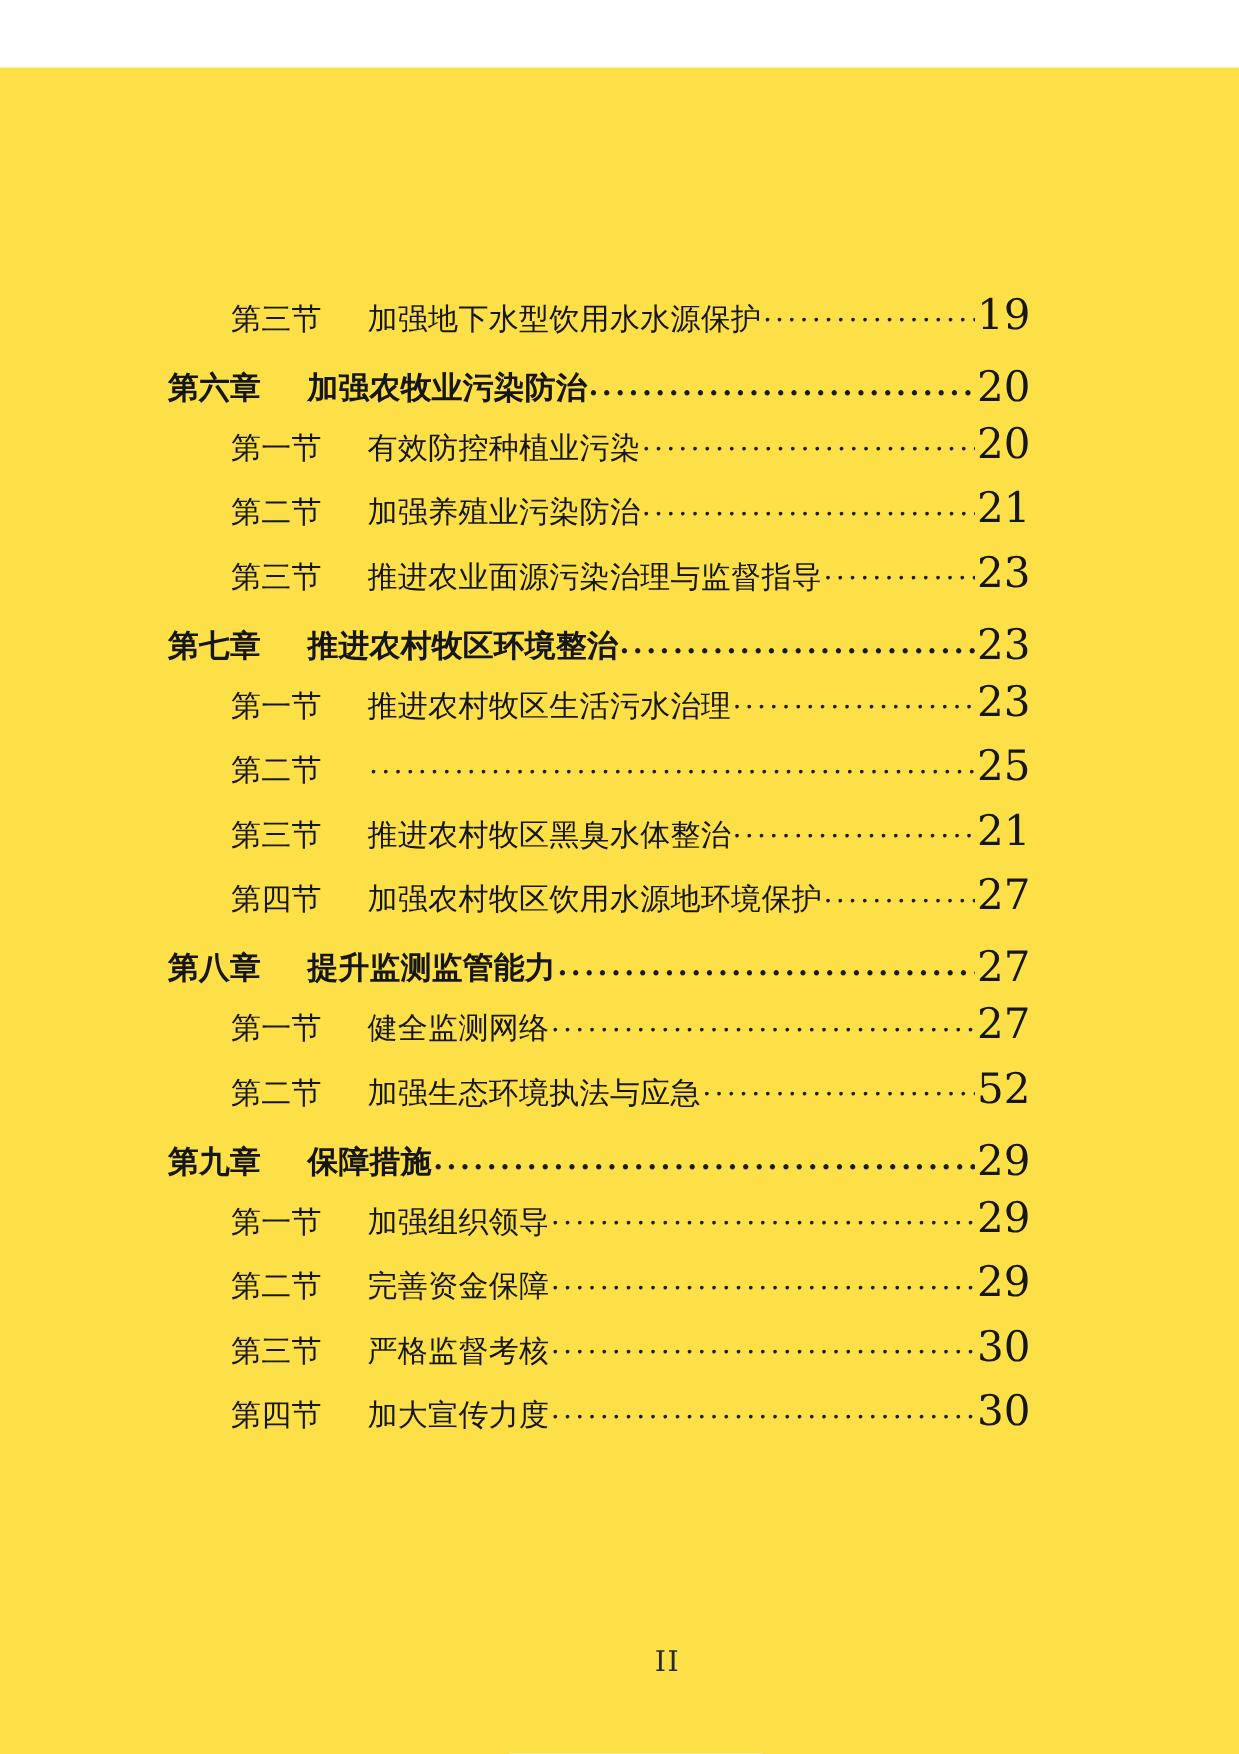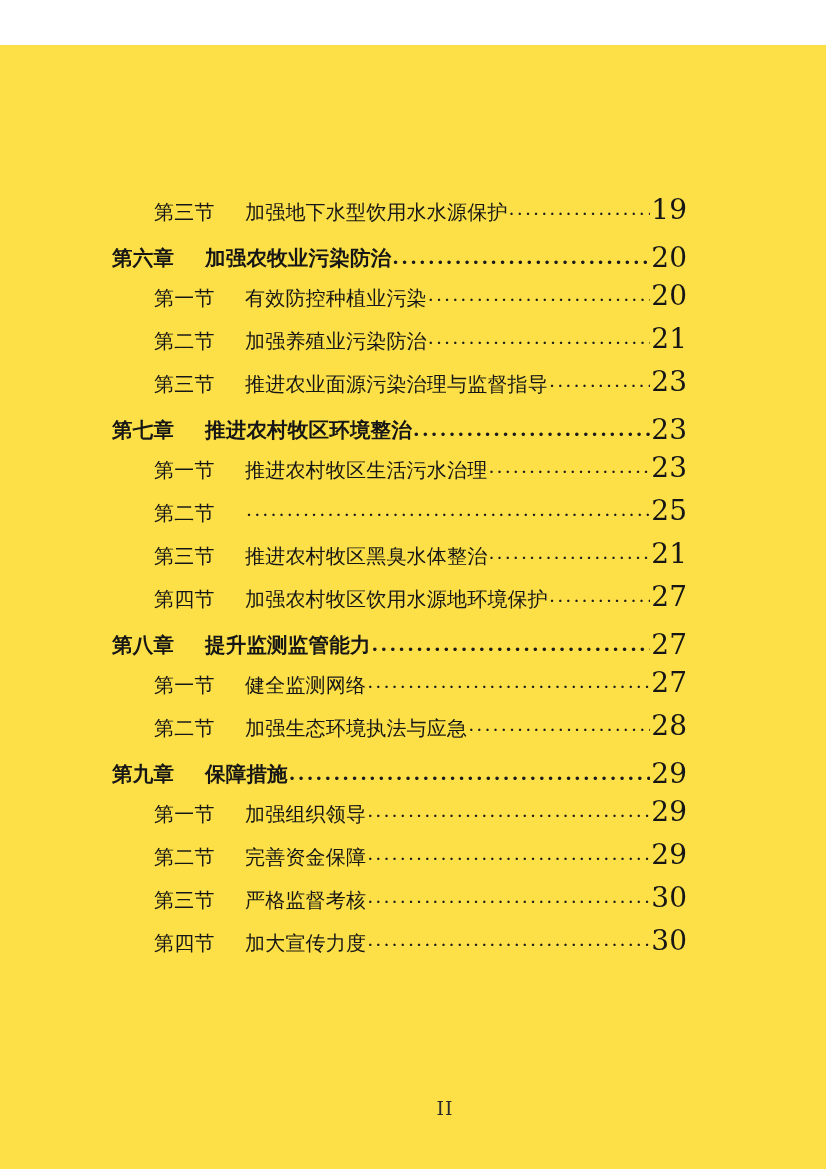--- a/index.html
+++ b/index.html
@@ -220,21 +220,21 @@
         <span class="toc-gap"></span>
         <span class="toc-title">健全监测网络</span>
         <span class="toc-dots"></span>
         <span class="toc-page">27</span>
       </div>
       <div class="toc-entry level-section">
         <span class="toc-label">第二节</span>
         <span class="toc-gap"></span>
         <span class="toc-title">加强生态环境执法与应急</span>
         <span class="toc-dots"></span>
-        <span class="toc-page">28</span>
+        <span class="toc-page">52</span>
       </div>
       <div class="toc-entry level-chapter">
         <span class="toc-label">第九章</span>
         <span class="toc-gap"></span>
         <span class="toc-title">保障措施</span>
         <span class="toc-dots"></span>
         <span class="toc-page">29</span>
       </div>
       <div class="toc-entry level-section">
         <span class="toc-label">第一节</span>

